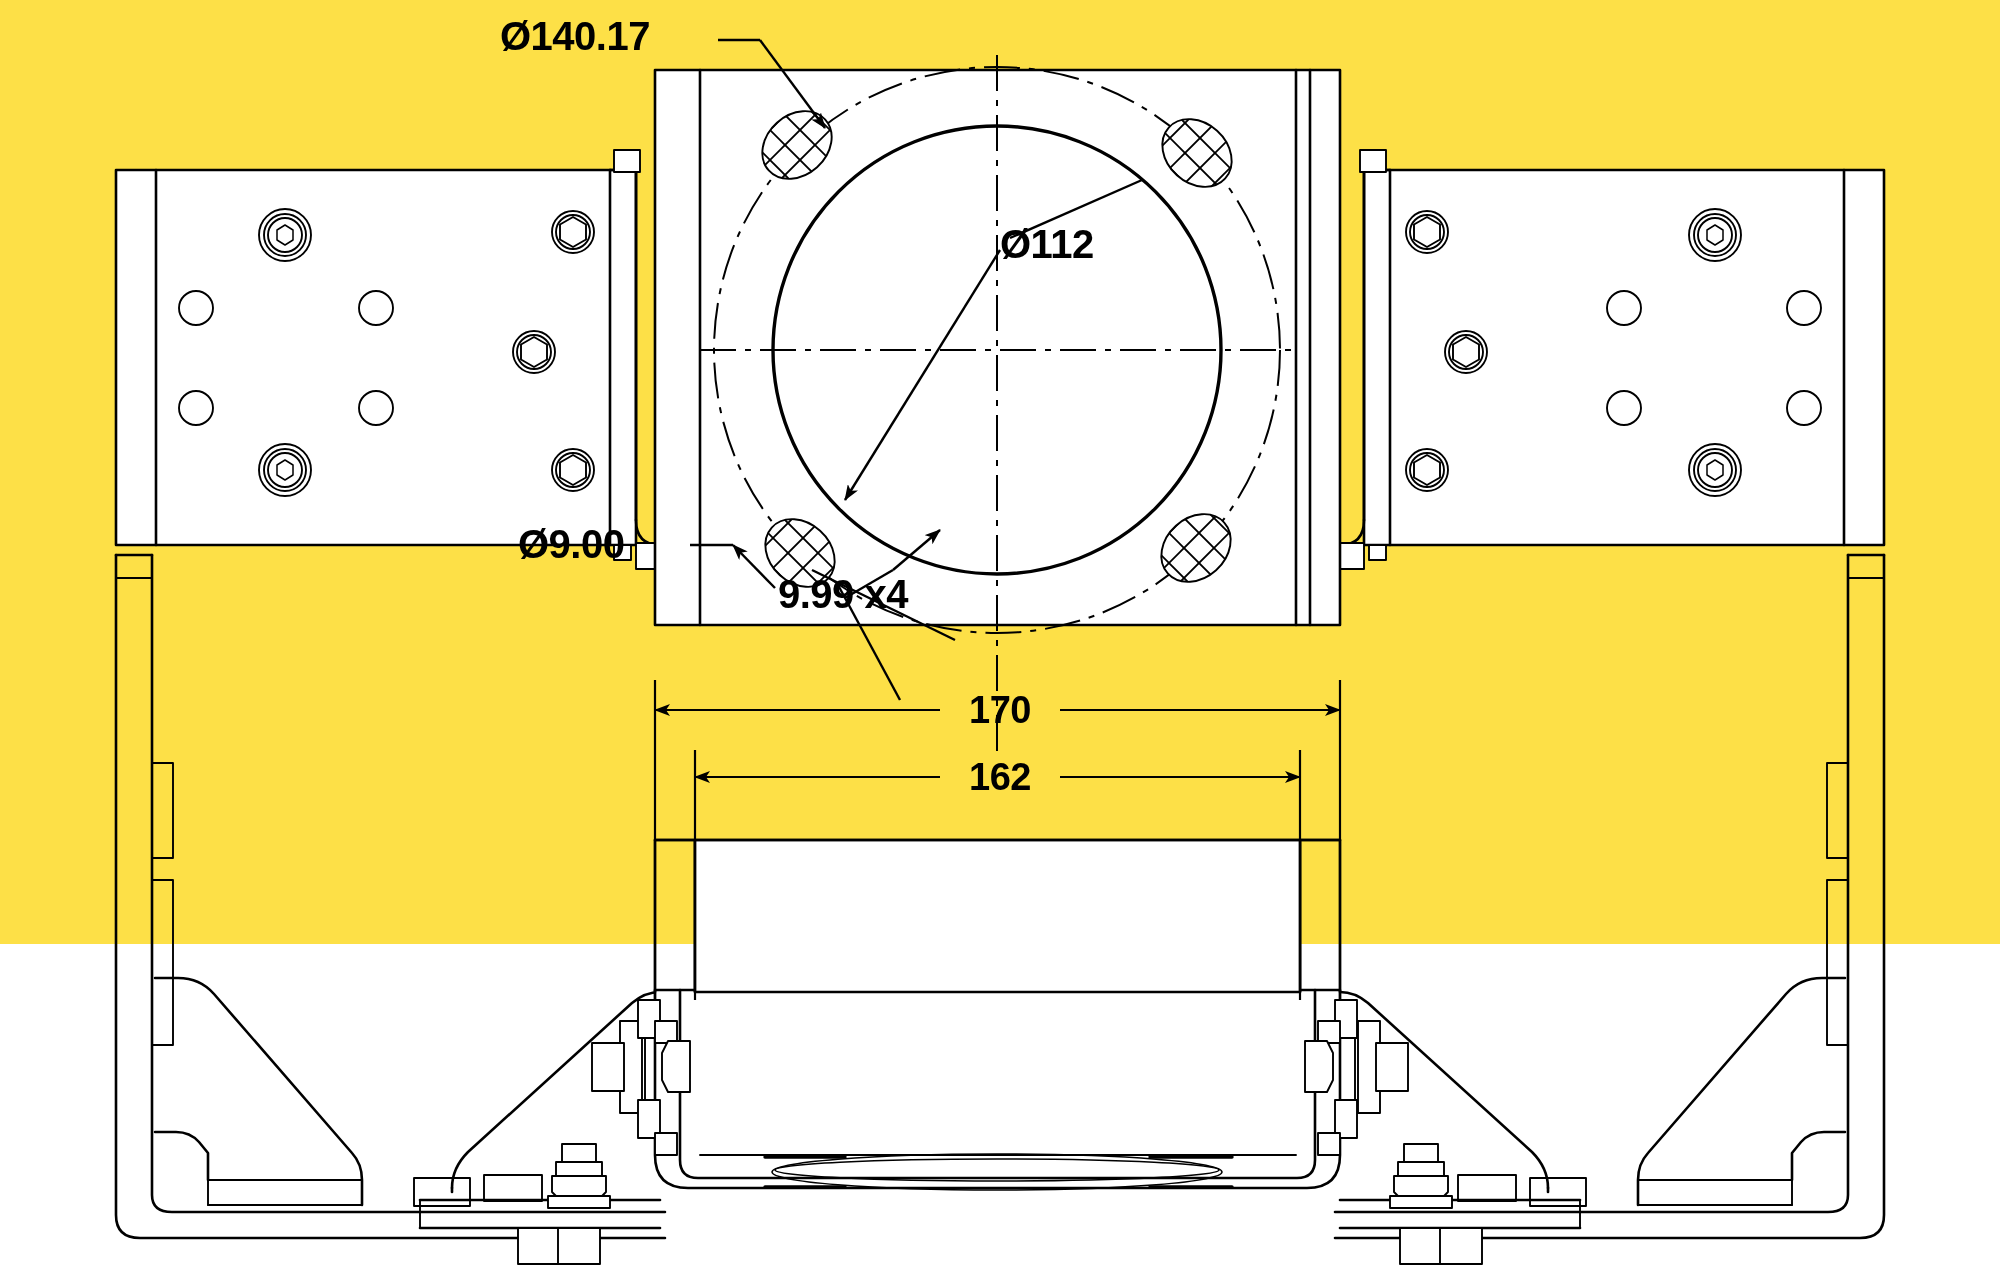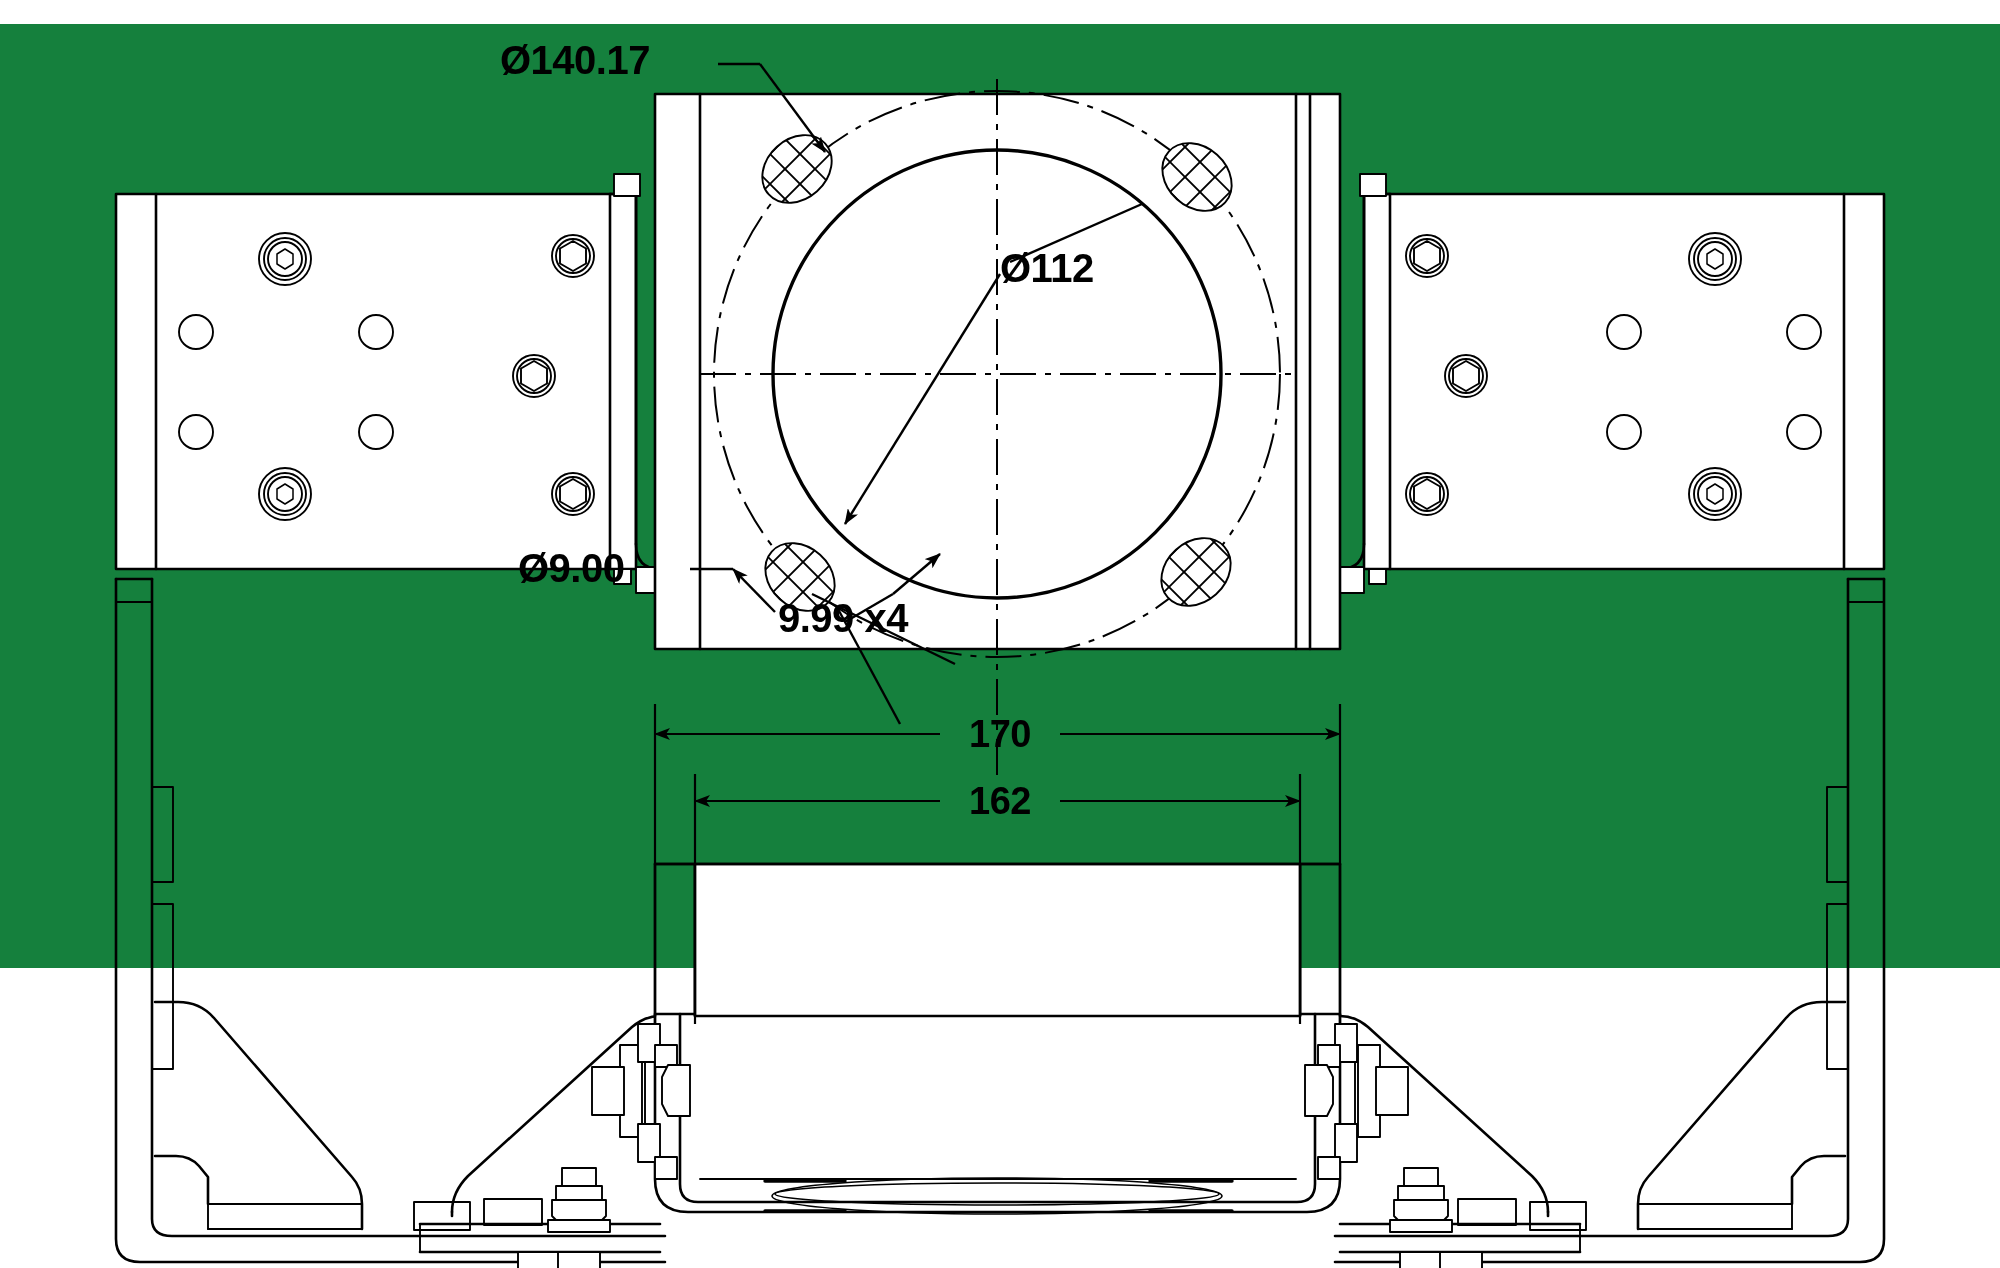--- a/index.html
+++ b/index.html
@@ -10,22 +10,21 @@
   body {
     width: 2000px;
     height: 1268px;
     overflow: hidden;
     font-family: "Liberation Sans", sans-serif;
   }
   #drawing-root {
     position: relative;
     width: 2000px;
     height: 944px;
-    background: #15803d;
-    margin-top: 24px;
+    background: #fde047;
   }
   svg#cad {
     display: block;
     width: 2000px;
     height: 1268px;
   }
   .ln {
     fill: none;
     stroke: #000000;
     stroke-width: 2.6;

